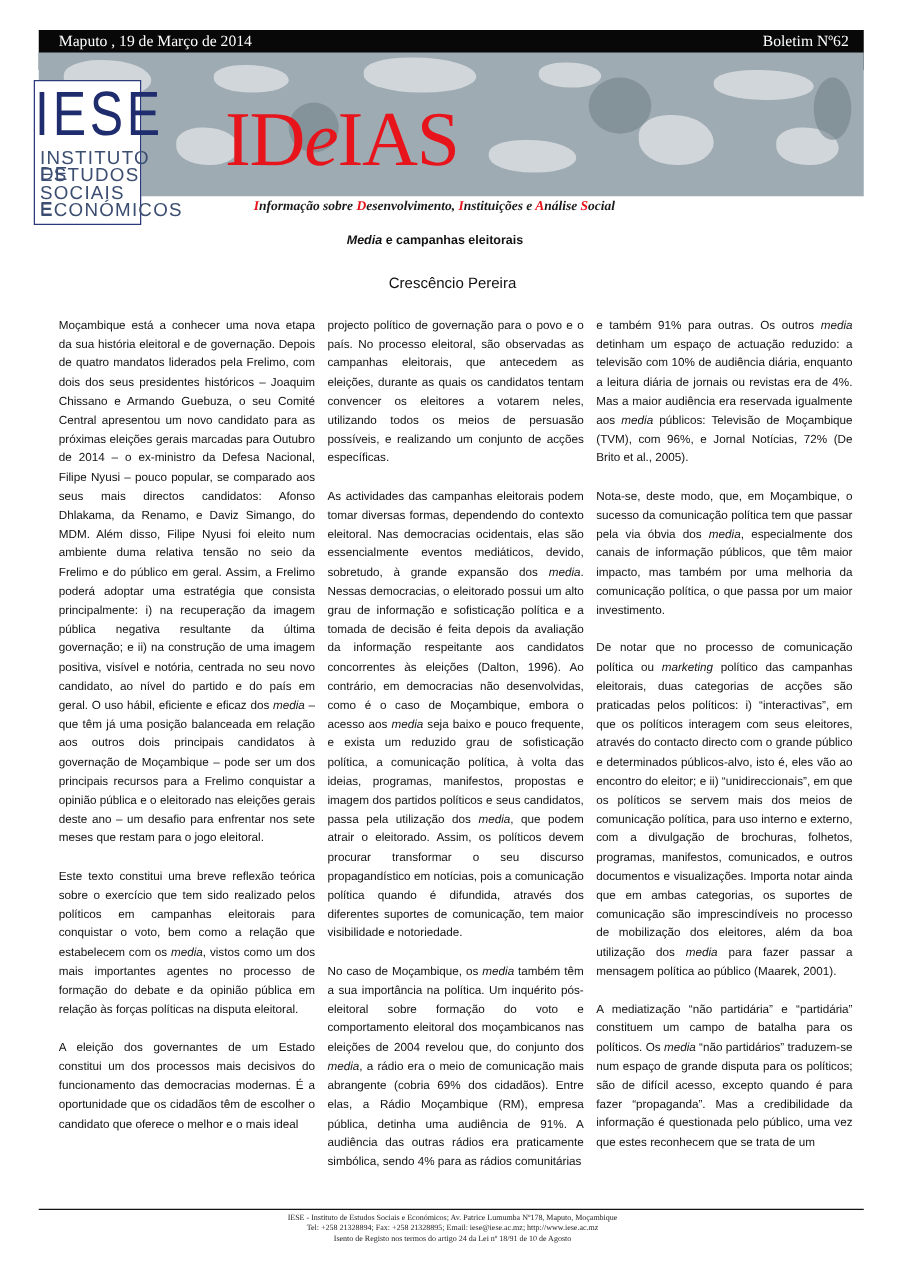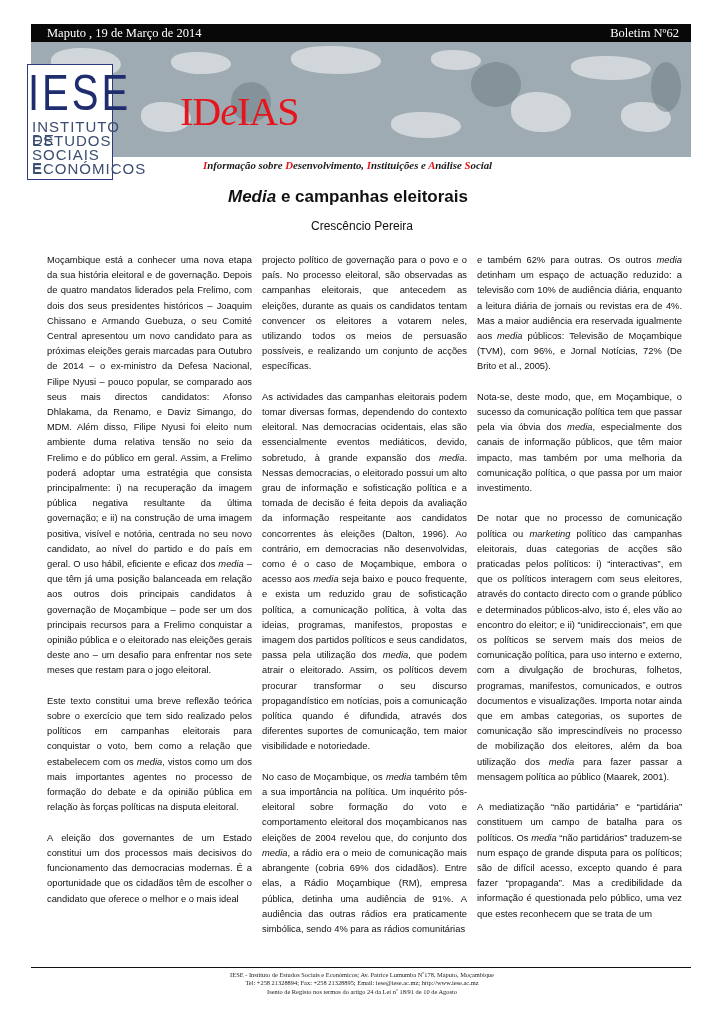--- a/index.html
+++ b/index.html
@@ -13,27 +13,27 @@
   .banner { position: absolute; left: 31px; top: 42px; width: 660px; height: 115px; background: #9eabb2; overflow: hidden; }
   .banner .blob { position: absolute; background: #d8dde0; border-radius: 40% 55% 45% 50%; opacity: .85; }
   .banner .dark { position: absolute; background: #6f7e87; border-radius: 50%; opacity: .55; }
 
   .logo { position: absolute; left: 27px; top: 64px; width: 84px; height: 114px; background: #fff; border: 1.5px solid #2a3a7a; }
   .logo .big { position: absolute; left: 0; width: 100%; top: 2px; text-align: center; color: #1f2d6e;
                font-family: "Liberation Sans", sans-serif; font-size: 40px; letter-spacing: 3px; transform: scaleY(1.25); transform-origin: top; line-height: 40px; }
   .logo .sub { position: absolute; left: 4px; right: 4px; text-align: justify; text-align-last: justify; color: #3b4d70;
                font-size: 15px; line-height: 13px; letter-spacing: 1px; }
 
-  .masthead { position: absolute; left: 180px; top: 80px; color: #e8141b; font-family: "Liberation Serif", serif; font-size: 40px; line-height: 64px; letter-spacing: -1px; }
+  .masthead { position: absolute; left: 180px; top: 80px; color: #e8141b; font-family: "Liberation Serif", serif; font-size: 62px; line-height: 64px; letter-spacing: -1px; }
   .masthead i { font-style: italic; }
 
   .tagline { position: absolute; left: 203px; top: 159px; font-family: "Liberation Serif", serif; font-style: italic; font-weight: bold; font-size: 10.8px; color: #1a1a1a; }
   .tagline .r { color: #e8141b; }
 
-  .title { position: absolute; left: 0; width: 696px; top: 187px; text-align: center; font-weight: bold; font-size: 17px; }
+  .title { position: absolute; left: 0; width: 696px; top: 187px; text-align: center; font-weight: bold; font-size: 10px; }
   .author { position: absolute; left: 0; width: 724px; top: 219px; text-align: center; font-size: 12px; }
 
   .col { position: absolute; top: 253px; width: 205px; font-size: 9.35px; line-height: 15.2px; text-align: justify; }
   .col p { margin: 0 0 15.2px 0; }
   .col p.tight { margin-bottom: 4px; }
   .col h3 { margin: 0; font-size: 9.35px; font-weight: normal; text-align: center; line-height: 15.2px; }
   .col1 { left: 47px; }
   .col2 { left: 262px; }
   .col3 { left: 477px; }
 
@@ -86,21 +86,21 @@
   <p class="tight">A eleição dos governantes de um Estado constitui um dos processos mais decisivos do funcionamento das democracias modernas. É a oportunidade que os cidadãos têm de escolher o candidato que oferece o melhor e o mais ideal</p>
 </div>
 
 <div class="col col2">
   <p>projecto político de governação para o povo e o país. No processo eleitoral, são observadas as campanhas eleitorais, que antecedem as eleições, durante as quais os candidatos tentam convencer os eleitores a votarem neles, utilizando todos os meios de persuasão possíveis, e realizando um conjunto de acções específicas.</p>
   <p><span>As actividades das campanhas eleitorais podem tomar diversas formas, dependendo do contexto eleitoral. Nas democracias ocidentais, elas são essencialmente eventos mediáticos, devido, sobretudo, à grande expansão dos </span><i>media</i><span>. Nessas democracias, o eleitorado possui um alto grau de informação e sofisticação política e a tomada de decisão é feita depois da avaliação da informação respeitante aos candidatos concorrentes às eleições (Dalton, 1996). Ao contrário, em democracias não desenvolvidas, como é o caso de Moçambique, embora o acesso aos </span><i>media</i><span> seja baixo e pouco frequente, e exista um reduzido grau de sofisticação política, a comunicação política, à volta das ideias, programas, manifestos, propostas e imagem dos partidos políticos e seus candidatos, passa pela utilização dos </span><i>media</i><span>, que podem atrair o eleitorado. Assim, os políticos devem procurar transformar o seu discurso propagandístico em notícias, pois a comunicação política quando é difundida, através dos diferentes suportes de comunicação, tem maior visibilidade e notoriedade.</span></p>
   <p class="tight"><span>No caso de Moçambique, os </span><i>media</i><span> também têm a sua importância na política. Um inquérito pós-eleitoral sobre formação do voto e comportamento eleitoral dos moçambicanos nas eleições de 2004 revelou que, do conjunto dos </span><i>media</i><span>, a rádio era o meio de comunicação mais abrangente (cobria 69% dos cidadãos). Entre elas, a Rádio Moçambique (RM), empresa pública, detinha uma audiência de 91%. A audiência das outras rádios era praticamente simbólica, sendo 4% para as rádios comunitárias</span></p>
 </div>
 
 <div class="col col3">
-  <p><span>e também 62% para outras. Os outros </span><i>media</i><span> detinham um espaço de actuação reduzido: a televisão com 10% de audiência diária, enquanto a leitura diária de jornais ou revistas era de 4%. Mas a maior audiência era reservada igualmente aos </span><i>media</i><span> públicos: Televisão de Moçambique (TVM), com 96%, e Jornal Notícias, 72% (De Brito et al., 2005).</span></p>
+  <p><span>e também 91% para outras. Os outros </span><i>media</i><span> detinham um espaço de actuação reduzido: a televisão com 10% de audiência diária, enquanto a leitura diária de jornais ou revistas era de 4%. Mas a maior audiência era reservada igualmente aos </span><i>media</i><span> públicos: Televisão de Moçambique (TVM), com 96%, e Jornal Notícias, 72% (De Brito et al., 2005).</span></p>
   <p><span>Nota-se, deste modo, que, em Moçambique, o sucesso da comunicação política tem que passar pela via óbvia dos </span><i>media</i><span>, especialmente dos canais de informação públicos, que têm maior impacto, mas também por uma melhoria da comunicação política, o que passa por um maior investimento.</span></p>
   <p><span>De notar que no processo de comunicação política ou </span><i>marketing</i><span> político das campanhas eleitorais, duas categorias de acções são praticadas pelos políticos: i) “interactivas”, em que os políticos interagem com seus eleitores, através do contacto directo com o grande público e determinados públicos-alvo, isto é, eles vão ao encontro do eleitor; e ii) “unidireccionais”, em que os políticos se servem mais dos meios de comunicação política, para uso interno e externo, com a divulgação de brochuras, folhetos, programas, manifestos, comunicados, e outros documentos e visualizações. Importa notar ainda que em ambas categorias, os suportes de comunicação são imprescindíveis no processo de mobilização dos eleitores, além da boa utilização dos </span><i>media</i><span> para fazer passar a mensagem política ao público (Maarek, 2001).</span></p>
   <p class="tight"><span>A mediatização “não partidária” e “partidária” constituem um campo de batalha para os políticos. Os </span><i>media</i><span> “não partidários” traduzem-se num espaço de grande disputa para os políticos; são de difícil acesso, excepto quando é para fazer “propaganda”. Mas a credibilidade da informação é questionada pelo público, uma vez que estes reconhecem que se trata de um</span></p>
 </div>
 
 <div class="rule"></div>
 <div class="footer">
   <div>IESE - Instituto de Estudos Sociais e Económicos; Av. Patrice Lumumba Nº178, Maputo, Moçambique</div>
   <div>Tel: +258 21328894; Fax: +258 21328895; Email: iese@iese.ac.mz; http://www.iese.ac.mz</div>
   <div>Isento de Registo nos termos do artigo 24 da Lei nº 18/91 de 10 de Agosto</div>

